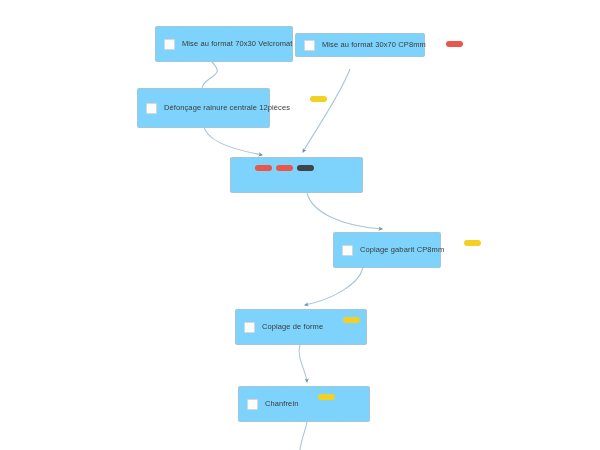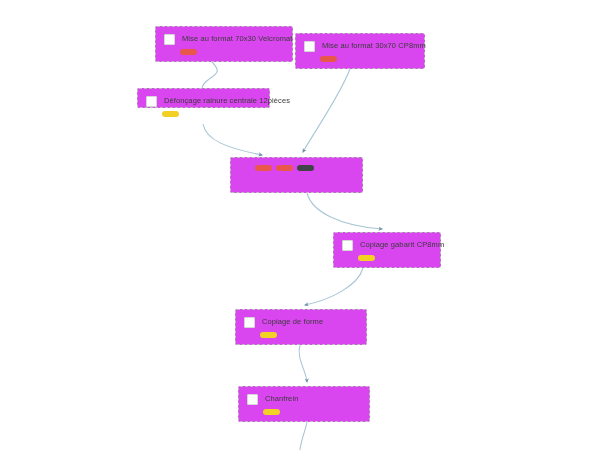--- a/index.html
+++ b/index.html
@@ -9,26 +9,26 @@
     font-family:"Liberation Sans","DejaVu Sans",sans-serif;
     overflow:hidden;
     position:relative;
   }
   #canvas{position:absolute;left:0;top:0;width:600px;height:450px;}
   #edge-layer{position:absolute;left:0;top:0;width:600px;height:450px;pointer-events:none;}
 
   .node{
     position:absolute;
     box-sizing:border-box;
-    background:#d946ef;
+    background:#7dd3fc;
     border:1px dashed #bdbdbd;
     border-radius:2px;
     padding:7px 8px 6px 8px;
     display:flex;
-    flex-direction:column;
+    flex-direction:row;
     gap:4px;
   }
   .node-row{
     display:flex;
     align-items:center;
     gap:7px;
   }
   .checkbox{
     width:9px;height:9px;
     flex:0 0 auto;
@@ -81,31 +81,31 @@
   <div class="node" style="left:155px;top:26px;width:138px;height:36px;">
     <div class="node-row">
       <span class="checkbox"></span>
       <span class="node-label">Mise au format 70x30 Velcromat</span>
     </div>
     <div class="tags">
       <span class="tag" style="background:#e8574a"></span>
     </div>
   </div>
 
-  <div class="node" style="left:295px;top:33px;width:130px;height:36px;justify-content:space-between;">
+  <div class="node" style="left:295px;top:33px;width:130px;height:24px;justify-content:space-between;">
     <div class="node-row">
       <span class="checkbox"></span>
       <span class="node-label">Mise au format 30x70 CP8mm</span>
     </div>
     <div class="tags">
       <span class="tag" style="background:#e8574a"></span>
     </div>
   </div>
 
-  <div class="node" style="left:137px;top:88px;width:133px;height:20px;">
+  <div class="node" style="left:137px;top:88px;width:133px;height:40px;">
     <div class="node-row">
       <span class="checkbox"></span>
       <span class="node-label">Défonçage rainure centrale 12pièces</span>
     </div>
     <div class="tags">
       <span class="tag" style="background:#f2d024"></span>
     </div>
   </div>
 
   <div class="node" style="left:230px;top:157px;width:133px;height:36px;">

